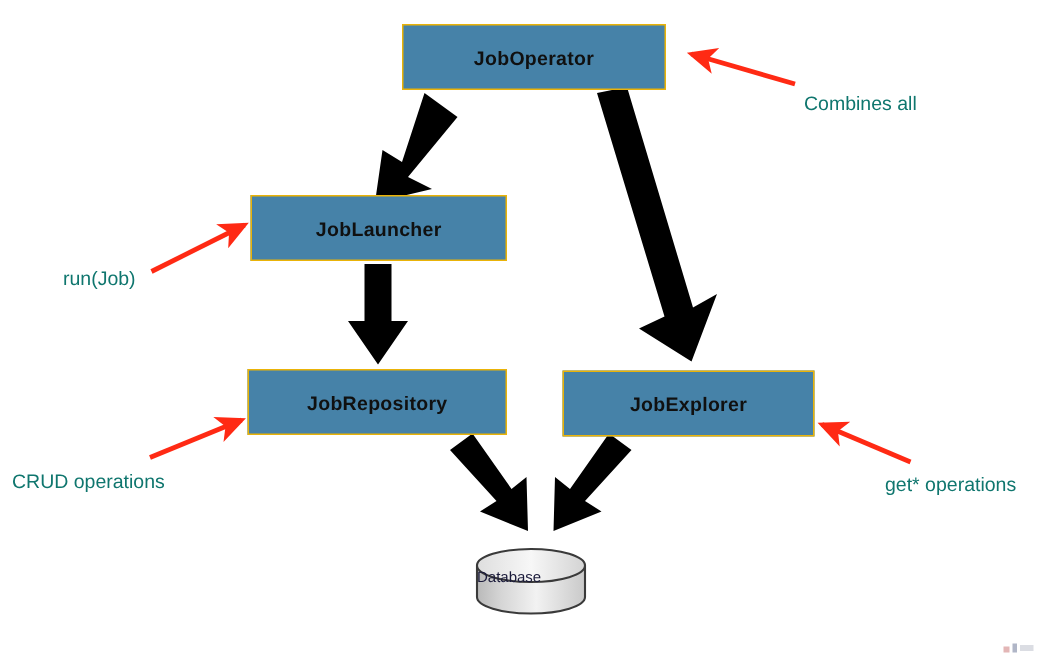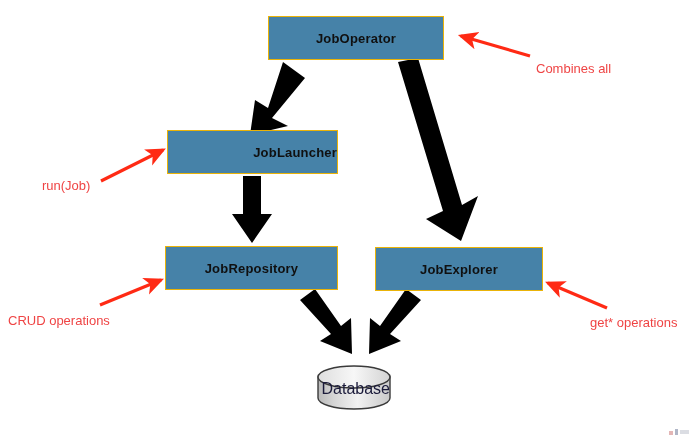--- a/index.html
+++ b/index.html
@@ -36,30 +36,30 @@
     font-size: 13px;
     font-weight: bold;
     color: #101010;
     letter-spacing: 0.2px;
     white-space: nowrap;
   }
   .annot {
     position: absolute;
     font-family: "Liberation Sans", sans-serif;
     font-size: 13px;
-    color: #ef4444;
+    color: #0f766e;
     white-space: nowrap;
   }
   .db-label {
     position: absolute;
     font-family: "Liberation Sans", sans-serif;
-    font-size: 16px;
+    font-size: 10px;
     color: #1a1a3a;
     white-space: nowrap;
-    text-align: right;
+    text-align: left;
   }
   .corner-mark {
     position: absolute;
     right: 2px;
     bottom: 2px;
     width: 24px;
     height: 8px;
     opacity: 0.35;
   }
 </style>
@@ -88,21 +88,21 @@
 
     <g>
       <polygon fill="#000000" points="406,289 421,300 390,334 401,341 369,354 370,318 380,326"></polygon>
     </g>
   </svg>
 
   <div class="node-box" style="left:268px; top:16px; width:176px; height:44px;">
     <span class="node-label">JobOperator</span>
   </div>
 
-  <div class="node-box" style="left:167px; top:130px; width:171px; height:44px;justify-content:flex-end;">
+  <div class="node-box" style="left:167px; top:130px; width:171px; height:44px;">
     <span class="node-label">JobLauncher</span>
   </div>
 
   <div class="node-box" style="left:165px; top:246px; width:173px; height:44px;">
     <span class="node-label">JobRepository</span>
   </div>
 
   <div class="node-box" style="left:375px; top:247px; width:168px; height:44px;">
     <span class="node-label">JobExplorer</span>
   </div>

